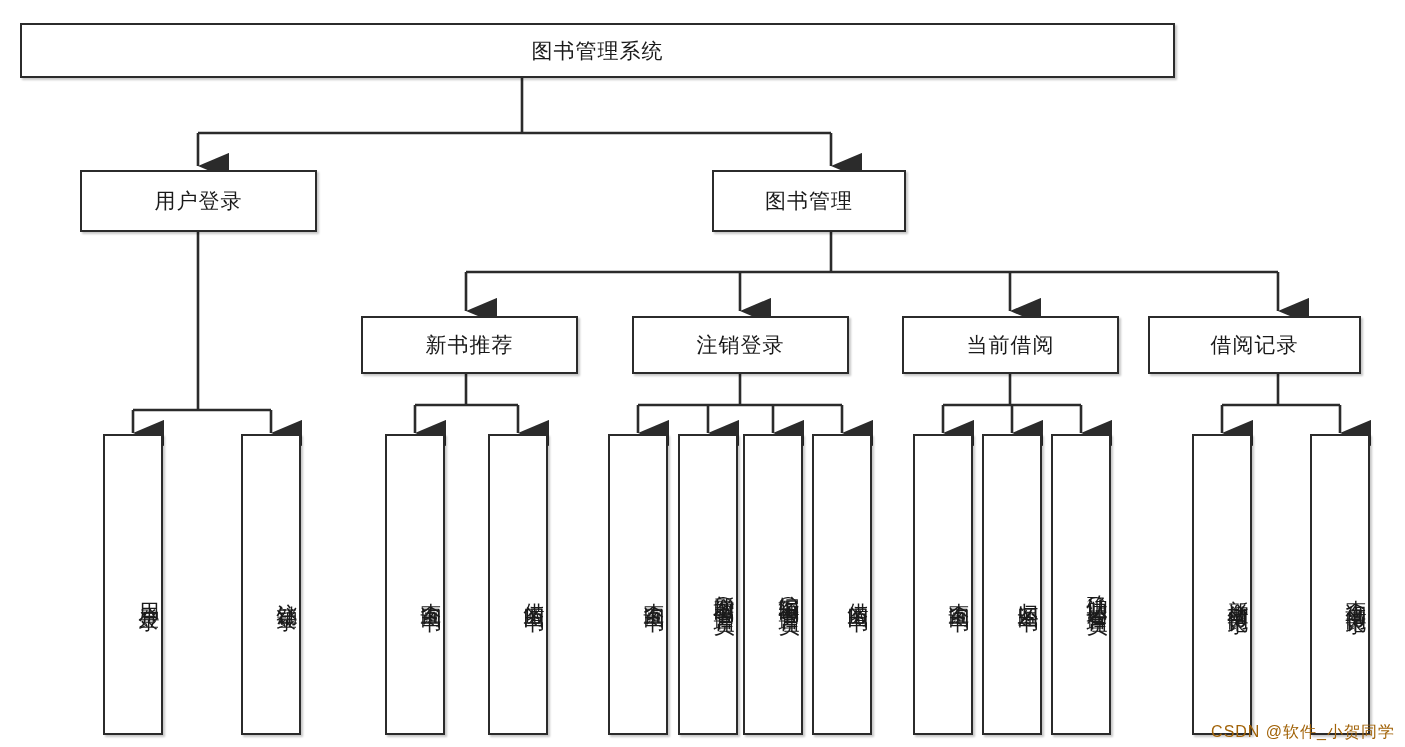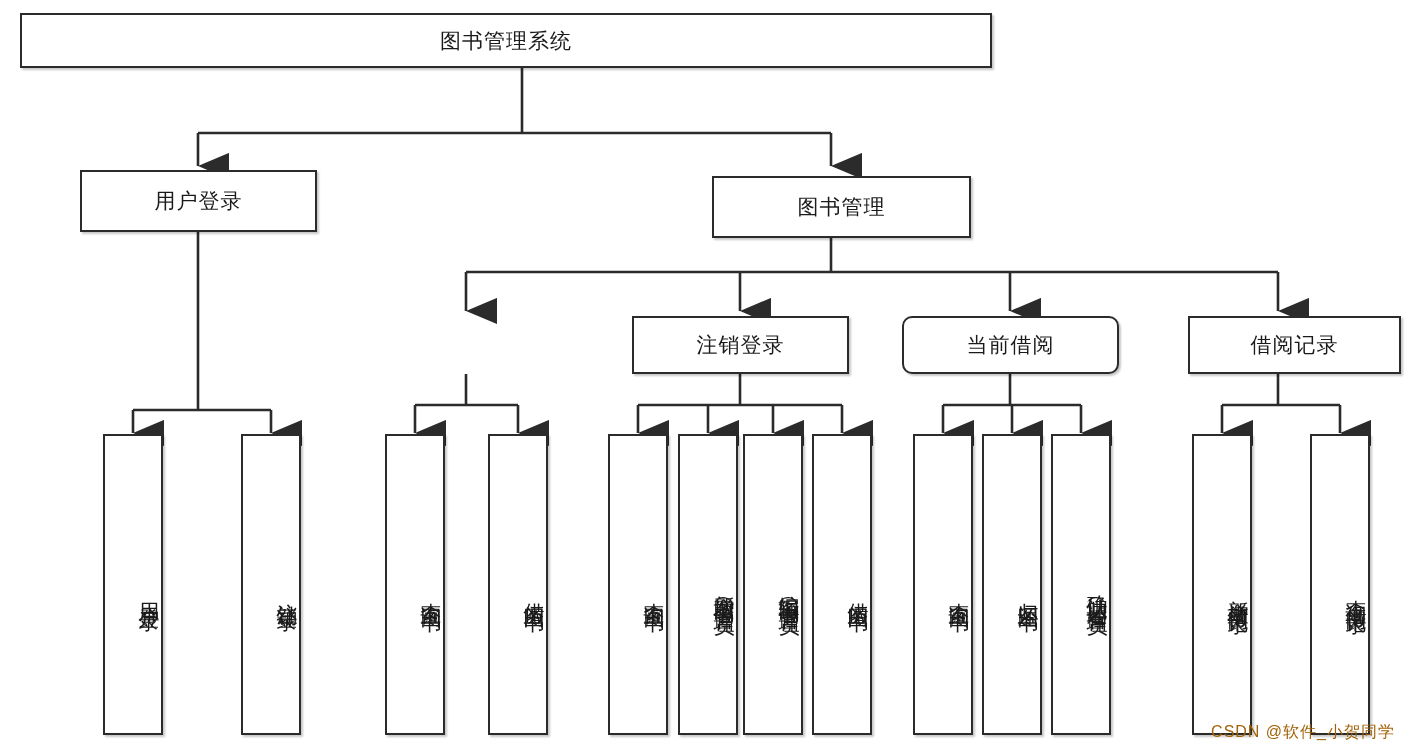--- a/index.html
+++ b/index.html
@@ -88,38 +88,41 @@
       <path d="M 1012 405 L 1012 433" marker-end="url(#arrow)"></path>
       <path d="M 1081 405 L 1081 433" marker-end="url(#arrow)"></path>
 
       <path d="M 1278 374 L 1278 405"></path>
       <path d="M 1222 405 L 1340 405"></path>
       <path d="M 1222 405 L 1222 433" marker-end="url(#arrow)"></path>
       <path d="M 1340 405 L 1340 433" marker-end="url(#arrow)"></path>
     </g>
   </svg>
 
-  <div class="node h-label" style="left:20px;top:13px;width:972px;height:55px;">
+  <div class="node h-label" style="left:20px;top:23px;width:1155px;height:55px;">
     <span>图书管理系统</span>
   </div>
 
   <div class="node h-label" style="left:80px;top:170px;width:237px;height:62px;">
     <span>用户登录</span>
   </div>
-  <div class="node h-label" style="left:712px;top:176px;width:259px;height:62px;justify-content:center;">
+  <div class="node h-label" style="left:712px;top:170px;width:194px;height:62px;justify-content:center;">
     <span>图书管理</span>
   </div>
 
+  <div class="node h-label" style="left:361px;top:316px;width:217px;height:58px;">
+    <span>新书推荐</span>
+  </div>
   <div class="node h-label" style="left:632px;top:316px;width:217px;height:58px;">
     <span>注销登录</span>
   </div>
-  <div class="node h-label" style="left:902px;top:316px;width:217px;height:58px;border-radius:10px;">
+  <div class="node h-label" style="left:902px;top:316px;width:217px;height:58px;">
     <span>当前借阅</span>
   </div>
-  <div class="node h-label" style="left:1188px;top:316px;width:213px;height:58px;">
+  <div class="node h-label" style="left:1148px;top:316px;width:213px;height:58px;">
     <span>借阅记录</span>
   </div>
 
   <div class="node v-label" style="left:103px;top:434px;width:60px;height:301px;">
     <span>用户登录</span>
   </div>
   <div class="node v-label" style="left:241px;top:434px;width:60px;height:301px;">
     <span>注销登录</span>
   </div>
 

